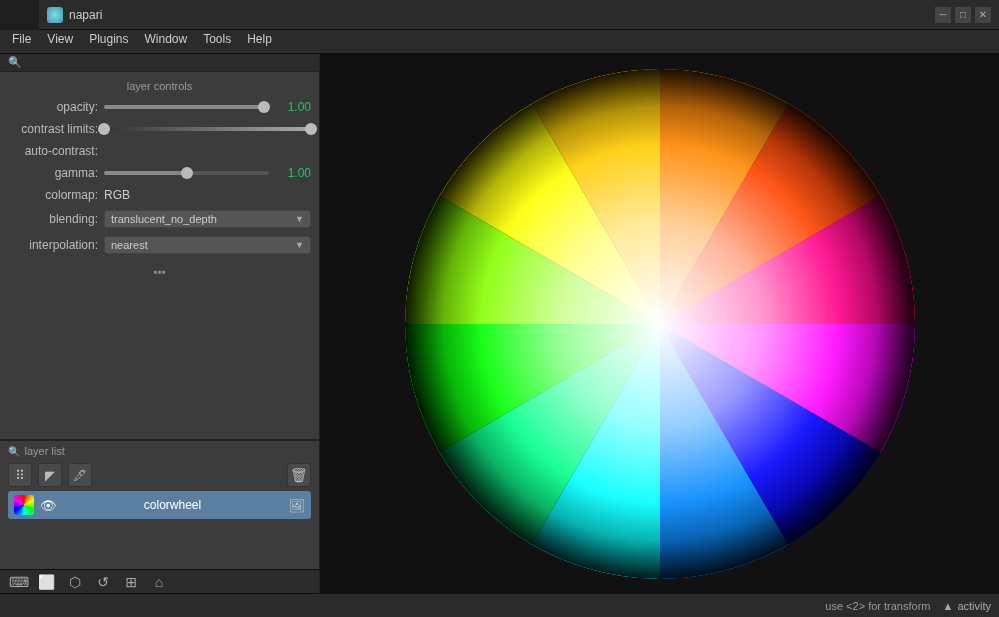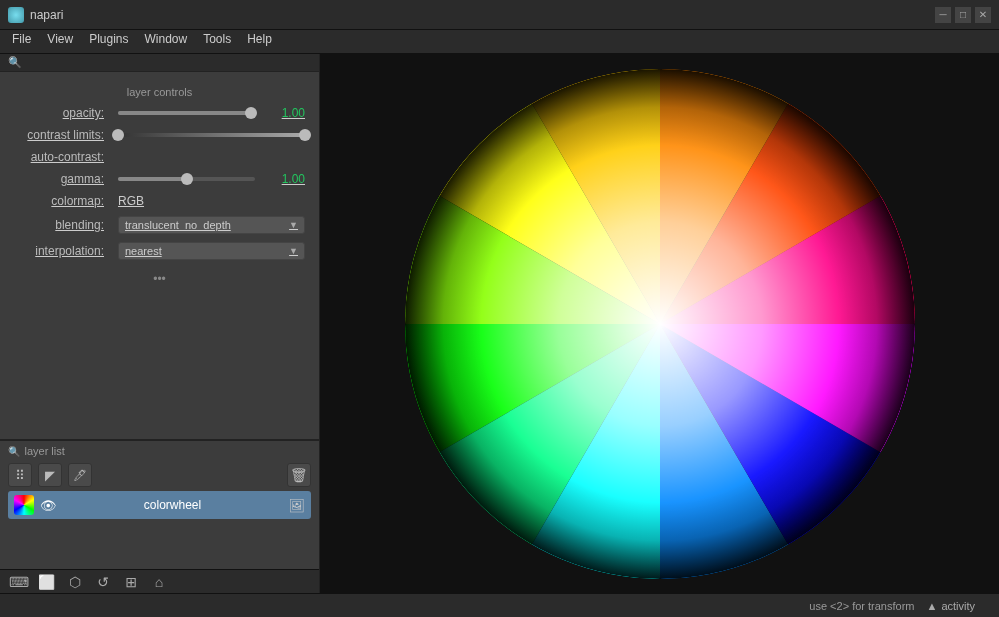--- a/index.html
+++ b/index.html
@@ -16,20 +16,21 @@
 
     
     #title-bar {
       height: 30px;
       background: #2b2b2b;
       display: flex;
       align-items: center;
       padding: 0 8px;
       gap: 6px;
       border-bottom: 1px solid #111;
+      margin-left: 39px;
     }
     #title-bar .app-icon {
       width: 16px;
       height: 16px;
       background: radial-gradient(circle, #7de, #49a);
       border-radius: 3px;
     }
     #title-bar .title-text {
       flex: 1;
       color: #ccc;
@@ -80,36 +81,35 @@
       width: 320px;
       background: #3c3c3c;
       display: flex;
       flex-direction: column;
       border-right: 1px solid #222;
     }
 
     
     #layer-controls {
       flex: 1;
-      padding: 14px;
+      padding: 8px;
       position: relative;
     }
     .section-title {
       text-align: center;
       color: #999;
       font-size: 11px;
       margin-bottom: 8px;
     }
 
     .control-row {
       display: flex;
       align-items: center;
       margin-bottom: 8px;
-      gap: 14px;
-      text-decoration: underline;
+      gap: 6px;
     }
     .control-label {
       width: 90px;
       text-align: right;
       color: #bbb;
       font-size: 12px;
       flex-shrink: 0;
     }
     .control-value {
       color: #22c55e;
@@ -311,21 +311,21 @@
     #status-bar {
       position: absolute;
       bottom: 0;
       left: 0;
       right: 0;
       height: 24px;
       background: #2b2b2b;
       display: flex;
       align-items: center;
       justify-content: flex-end;
-      padding: 0 24px;
+      padding: 0 8px;
       gap: 12px;
       border-top: 1px solid #111;
     }
     .status-text {
       color: #999;
       font-size: 11px;
     }
     .activity-btn {
       display: flex;
       align-items: center;

